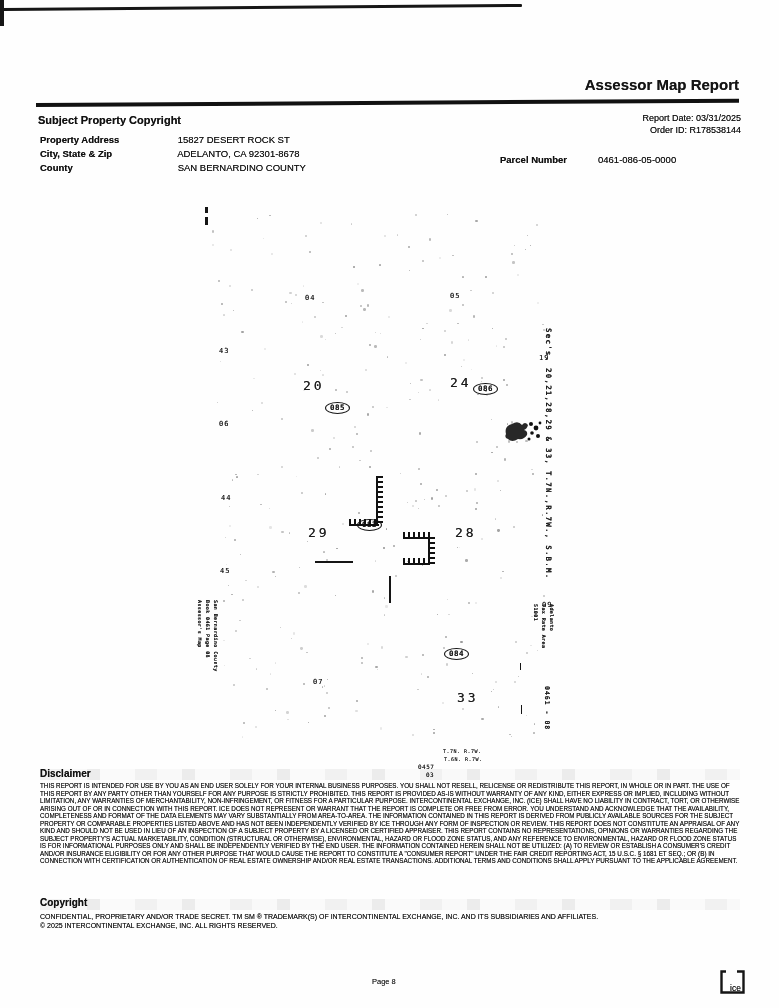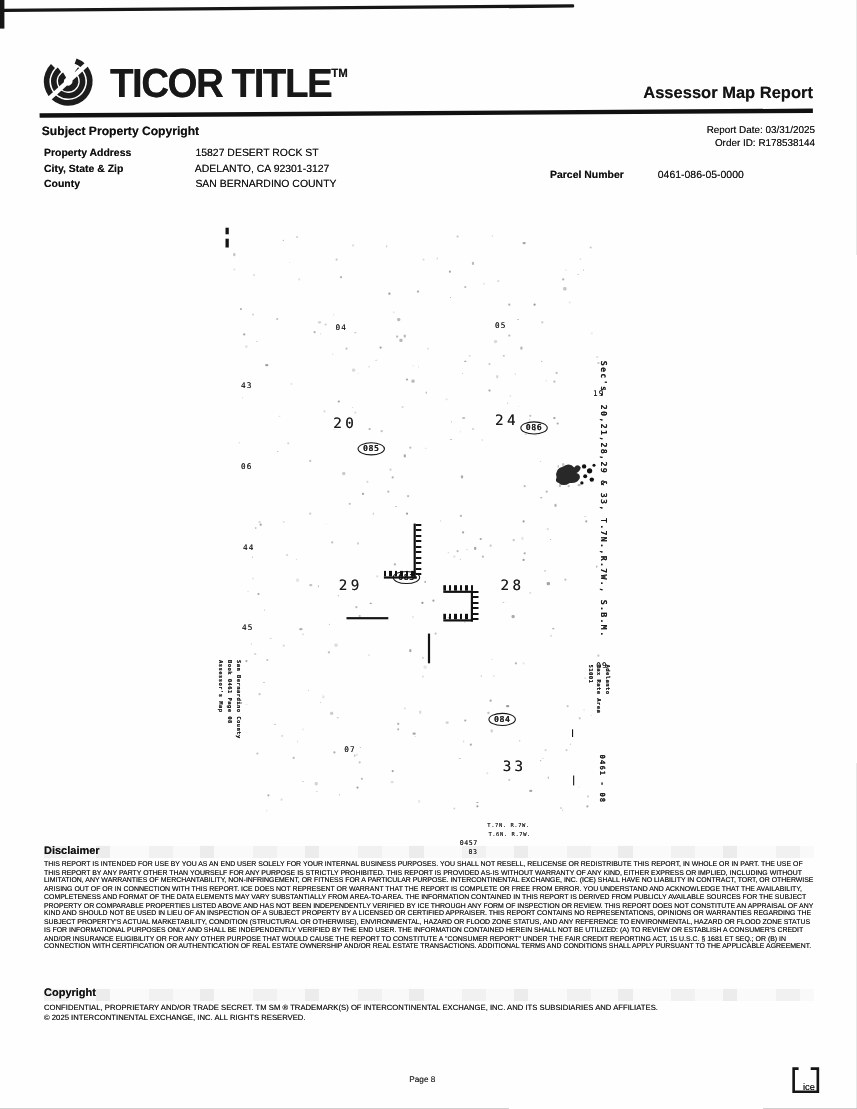--- a/index.html
+++ b/index.html
@@ -56,48 +56,35 @@
   .ice-logo{position:absolute;left:719px;top:969px;}
 </style>
 </head>
 <body>
 
 <div class="page scan">
 
   <div class="top-line"></div>
   <div class="corner-mark"></div>
 
-  <div class="logo-wrap">
-    <span>
-      <svg width="56" height="58" viewBox="0 0 60 60">
-        <g fill="none" stroke="#1c1c1c">
-          <circle cx="30" cy="31" r="7" stroke-width="6" pathLength="100" stroke-dasharray="78 22" transform="rotate(-40 30 31)"></circle>
-          <circle cx="30" cy="31" r="14" stroke-width="5.5" pathLength="100" stroke-dasharray="80 20" transform="rotate(-55 30 31)"></circle>
-          <circle cx="30" cy="31" r="21" stroke-width="5.5" pathLength="100" stroke-dasharray="82 18" transform="rotate(-70 30 31)"></circle>
-          <line x1="7" y1="52" x2="53" y2="10" stroke="#fefefe" stroke-width="4.5"></line>
-        </g>
-      </svg>
-    </span>
-    <span class="brand"><span>TICOR TITLE</span><sup>TM</sup></span>
-  </div>
   <div class="report-title">Assessor Map Report</div>
   <div class="header-rule"></div>
 
   <div class="sec-title">Subject Property Copyright</div>
   <div class="meta">
     <div><span>Report Date:</span> <span>03/31/2025</span></div>
     <div><span>Order ID:</span> <span>R178538144</span></div>
   </div>
   <div class="prop-row" style="top:134px;">
     <span class="lbl">Property Address</span>
     <span>15827 DESERT ROCK ST</span>
   </div>
   <div class="prop-row" style="top:148px;">
     <span class="lbl">City, State &amp; Zip</span>
-    <span>ADELANTO, CA 92301-3127</span>
+    <span>ADELANTO, CA 92301-8678</span>
   </div>
   <div class="prop-row" style="top:162px;">
     <span class="lbl">County</span>
     <span>SAN BERNARDINO COUNTY</span>
   </div>
   <div class="parcel-lbl">Parcel Number</div>
   <div class="parcel-val">0461-086-05-0000</div>
 
   <div class="map">
     <div id="map-noise">

